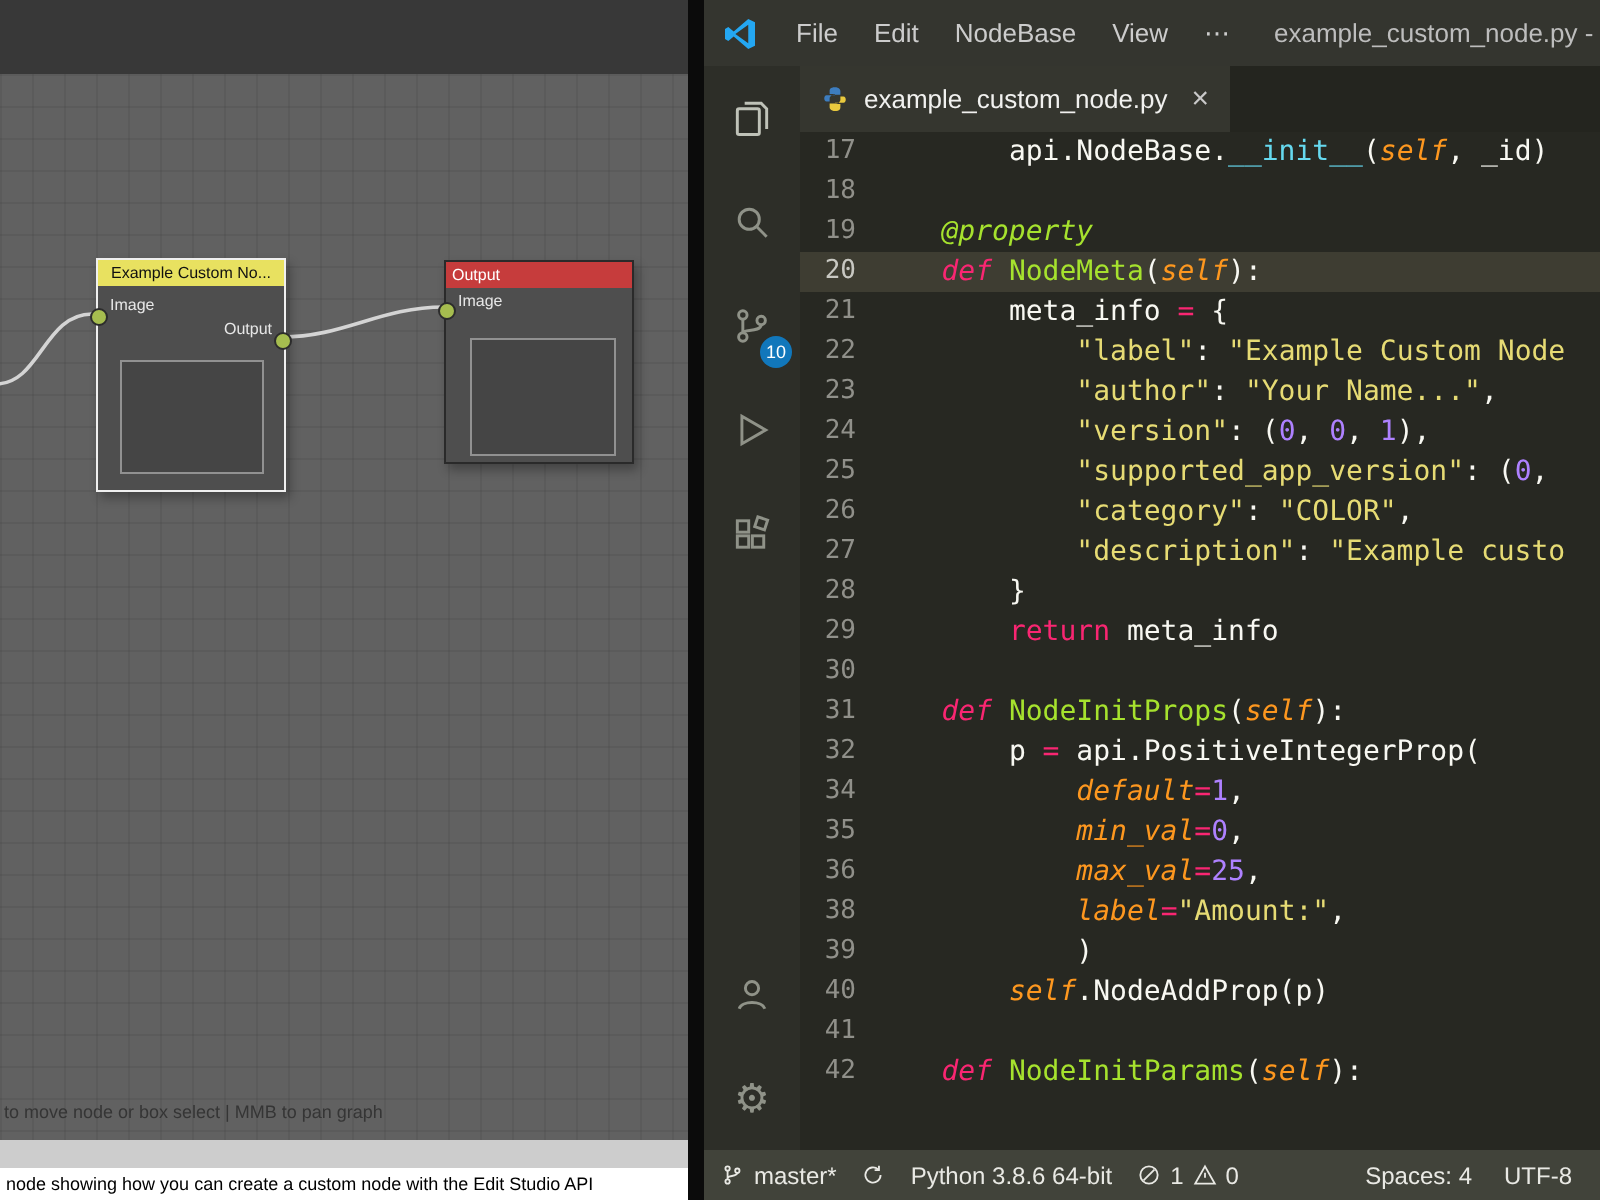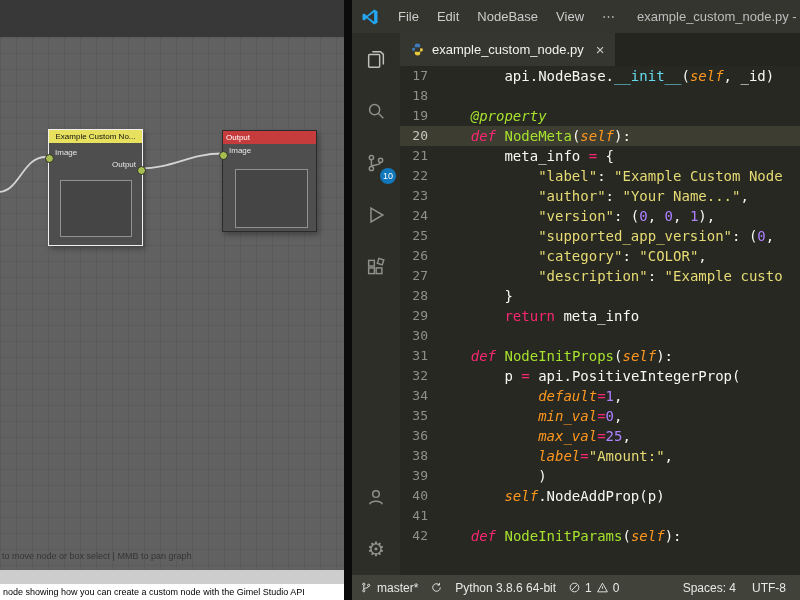--- a/index.html
+++ b/index.html
@@ -97,21 +97,21 @@
         <div class="node-header light-text" style="background: rgb(198, 60, 60);">Output</div>
         <span class="port-label" style="left:6px;top:15px;">Image</span>
         <span class="socket" style="left:-4px;top:20px;"></span>
         <div class="thumb" style="left:12px;top:38px;width:71px;height:57px;"></div>
       </div>
 
       <div class="hint">to move node or box select | MMB to pan graph</div>
     </div>
 
     <div class="light-strip"></div>
-    <div class="caption">node showing how you can create a custom node with the Gimel Studio API</div>
+    <div class="caption">node showing how you can create a custom node with the Edit Studio API</div>
   </div>
 
   <div class="seam"></div>
 
   <div class="vscode">
 
     <div class="titlebar">
       <svg class="logo" viewBox="0 0 24 24">
         <path fill="#24a7f2" fill-rule="evenodd" d="M17.5 2 L22 4.2 V19.8 L17.5 22 L7.8 13.7 L4.2 16.6 L2 15.4 V8.6 L4.2 7.4 L7.8 10.3 Z M8.9 12 L17.5 18.2 V5.8 Z"></path>
       </svg>

